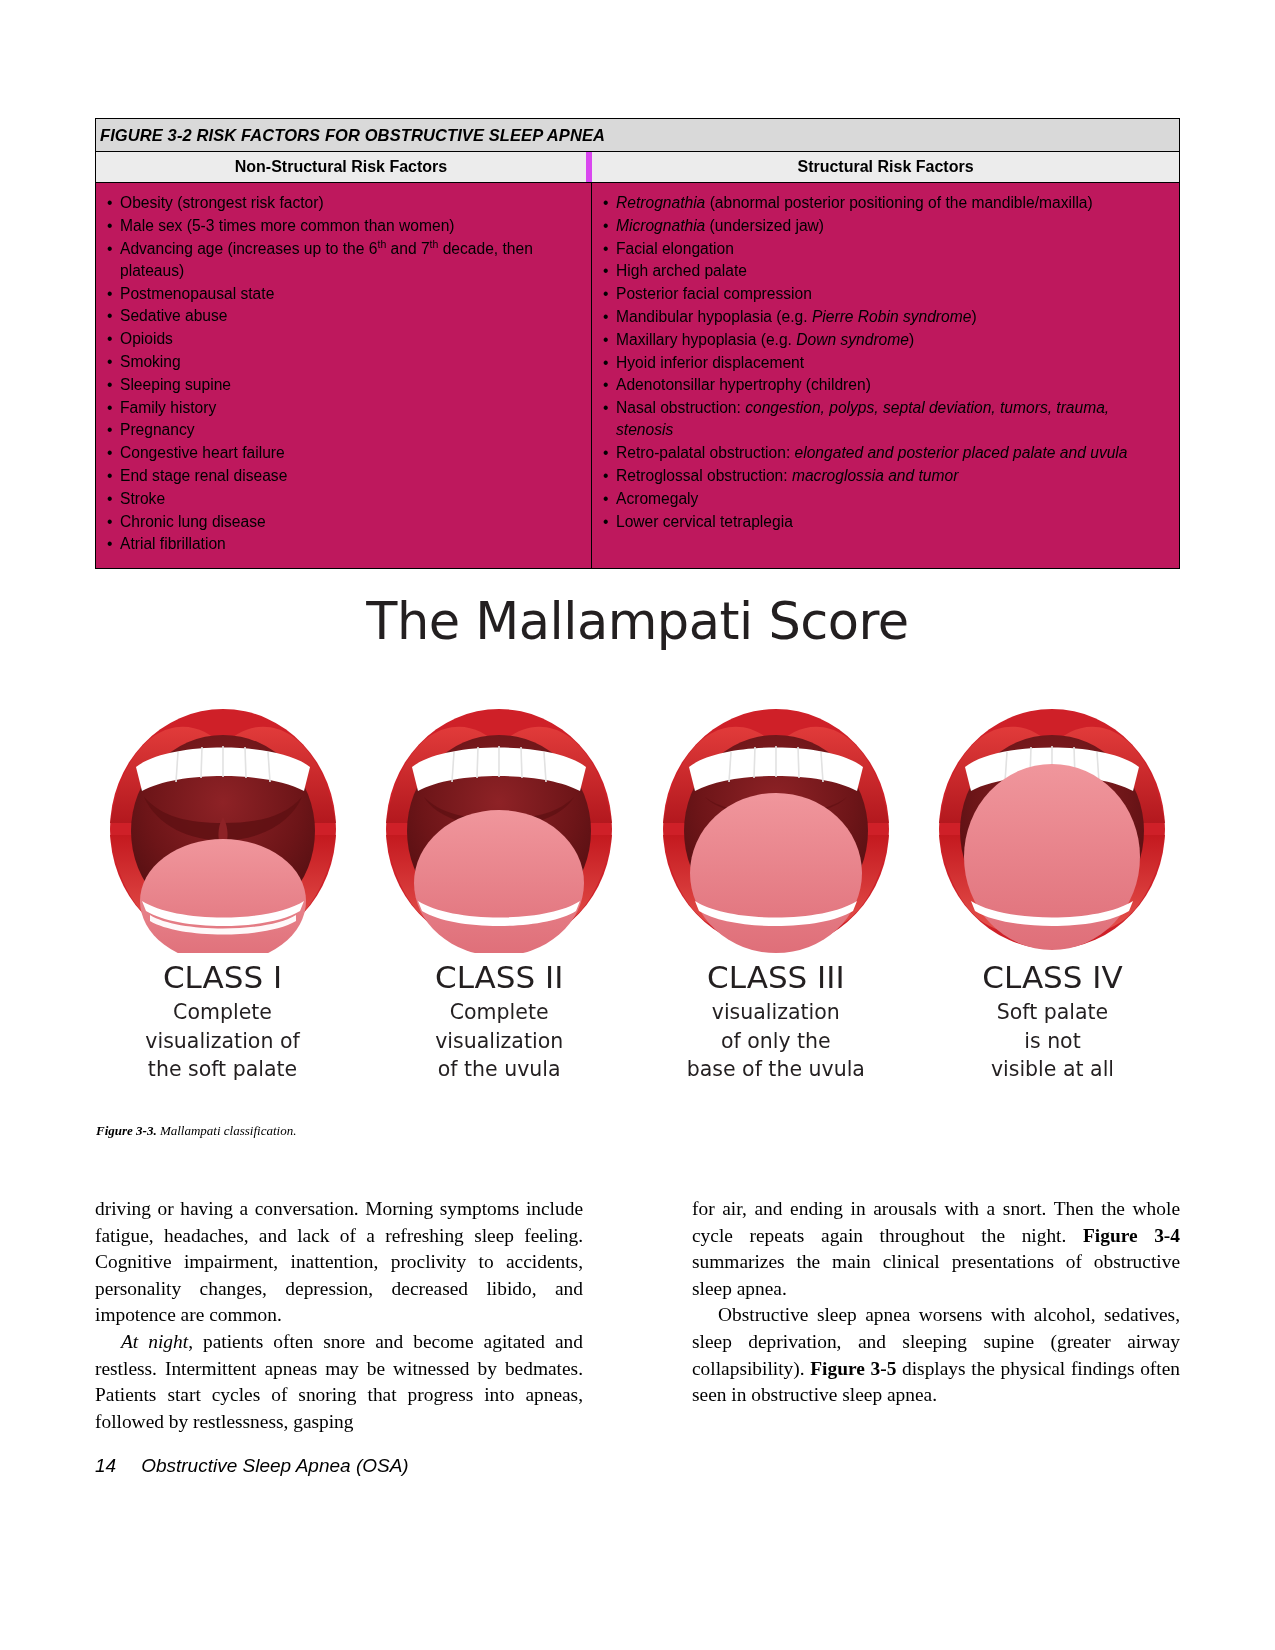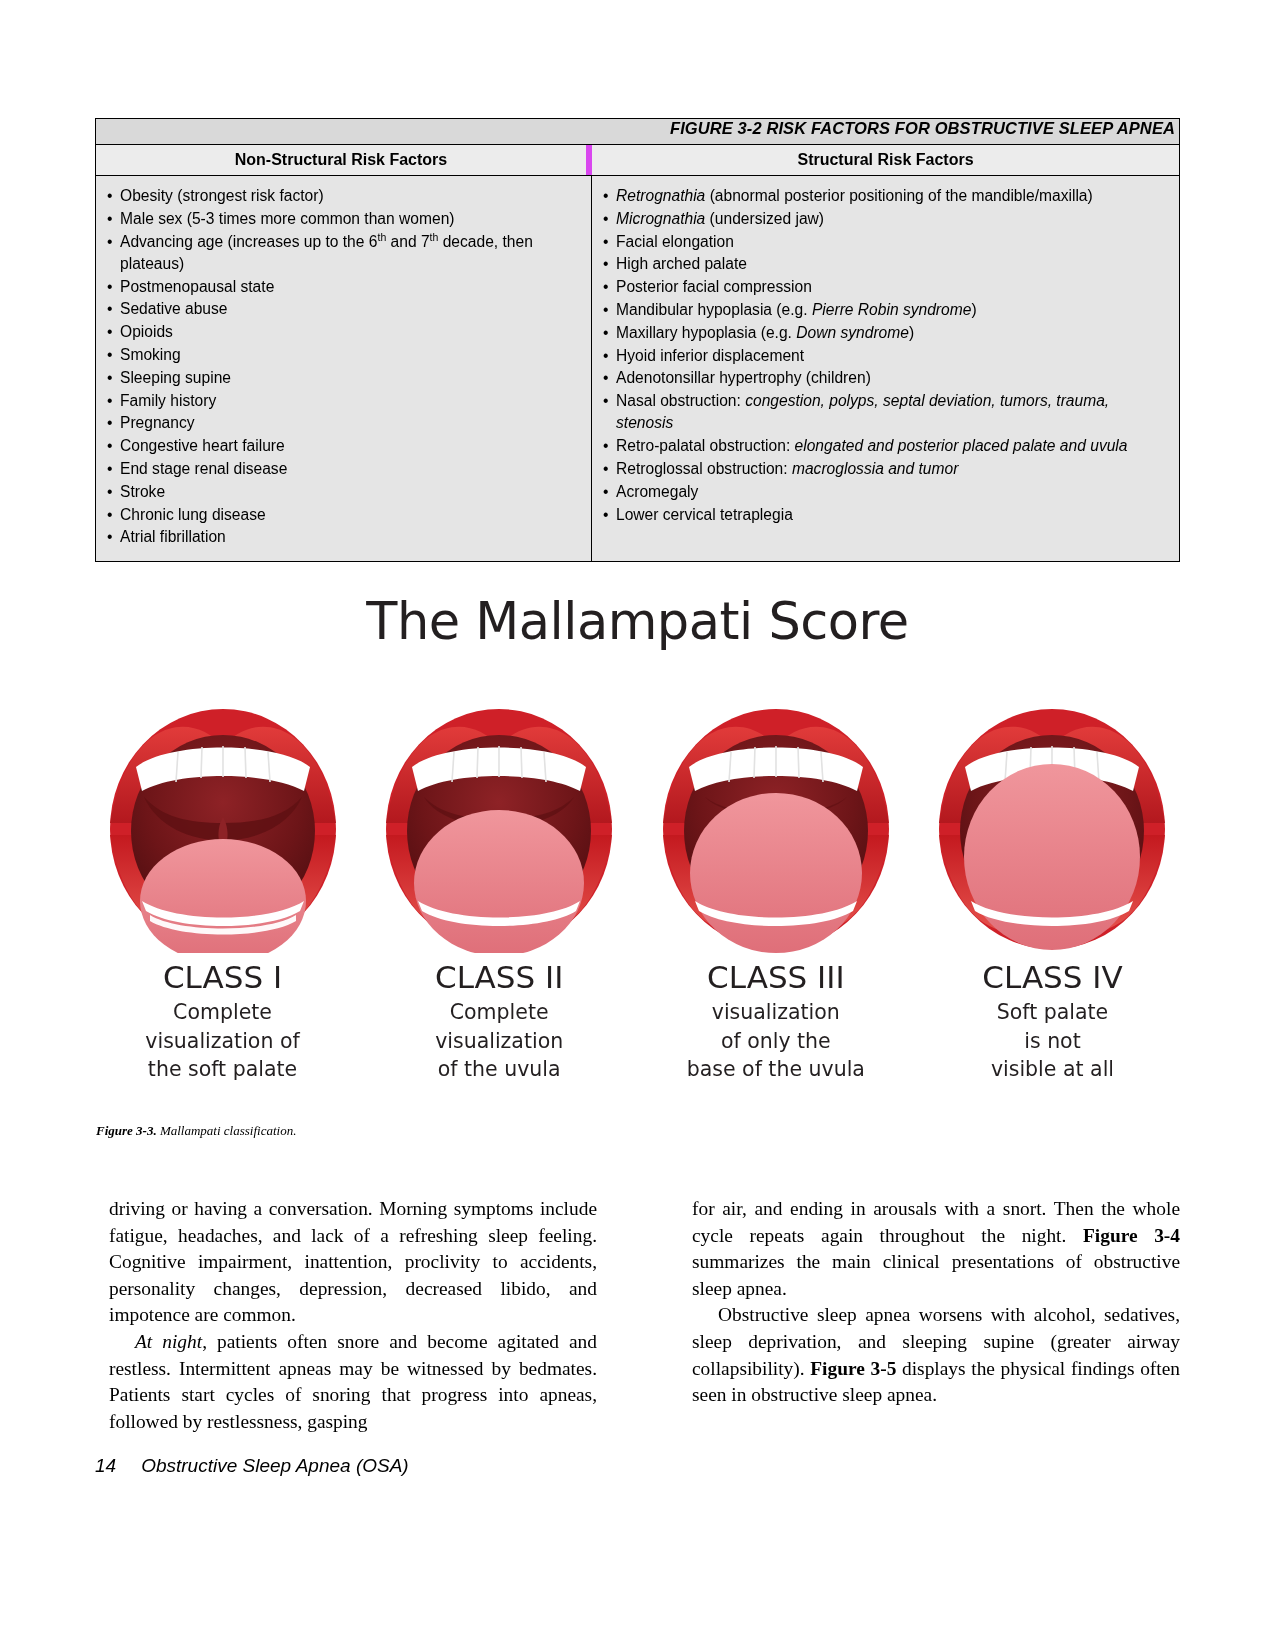--- a/index.html
+++ b/index.html
@@ -25,25 +25,25 @@
   .fig-table {
     position: absolute;
     left: 95px;
     top: 118px;
     width: 1085px;
     border: 1px solid #000;
     box-sizing: border-box;
     font-family: "Liberation Sans", sans-serif;
   }
   .fig-title {
-    text-align: right;
+    text-align: left;
     font-weight: bold;
     font-style: italic;
     font-size: 16.5px;
-    padding: 0 4px 6px 4px;
+    padding: 7px 4px 6px 4px;
     background: #d9d9d9;
     border-bottom: 1px solid #000;
     letter-spacing: 0.1px;
   }
   .fig-head-row {
     display: flex;
     border-bottom: 1px solid #000;
     background: #ececec;
   }
   .fig-head-cell {
@@ -55,21 +55,21 @@
   }
   .fig-head-cell.left {
     width: 496px;
     border-right: 6px solid #d946ef;
   }
   .fig-head-cell.right {
     width: 587px;
   }
   .fig-body-row {
     display: flex;
-    background: #e5e5e5;
+    background: #be185d;
   }
   .fig-body-cell {
     box-sizing: border-box;
     padding: 9px 10px 12px 10px;
     font-size: 15.6px;
     line-height: 22.3px;
   }
   .fig-body-cell.left {
     width: 496px;
     border-right: 1px solid #000;
@@ -162,21 +162,20 @@
     width: 1085px;
     display: flex;
     justify-content: space-between;
   }
   .col {
     width: 488px;
     font-family: "Liberation Serif", serif;
     font-size: 19.4px;
     line-height: 26.6px;
     text-align: justify;
-    margin-left: 14px;
   }
   .col p {
     margin: 0;
   }
   .col p.indent {
     text-indent: 26px;
   }
   .b { font-weight: bold; }
   .i { font-style: italic; }
 

